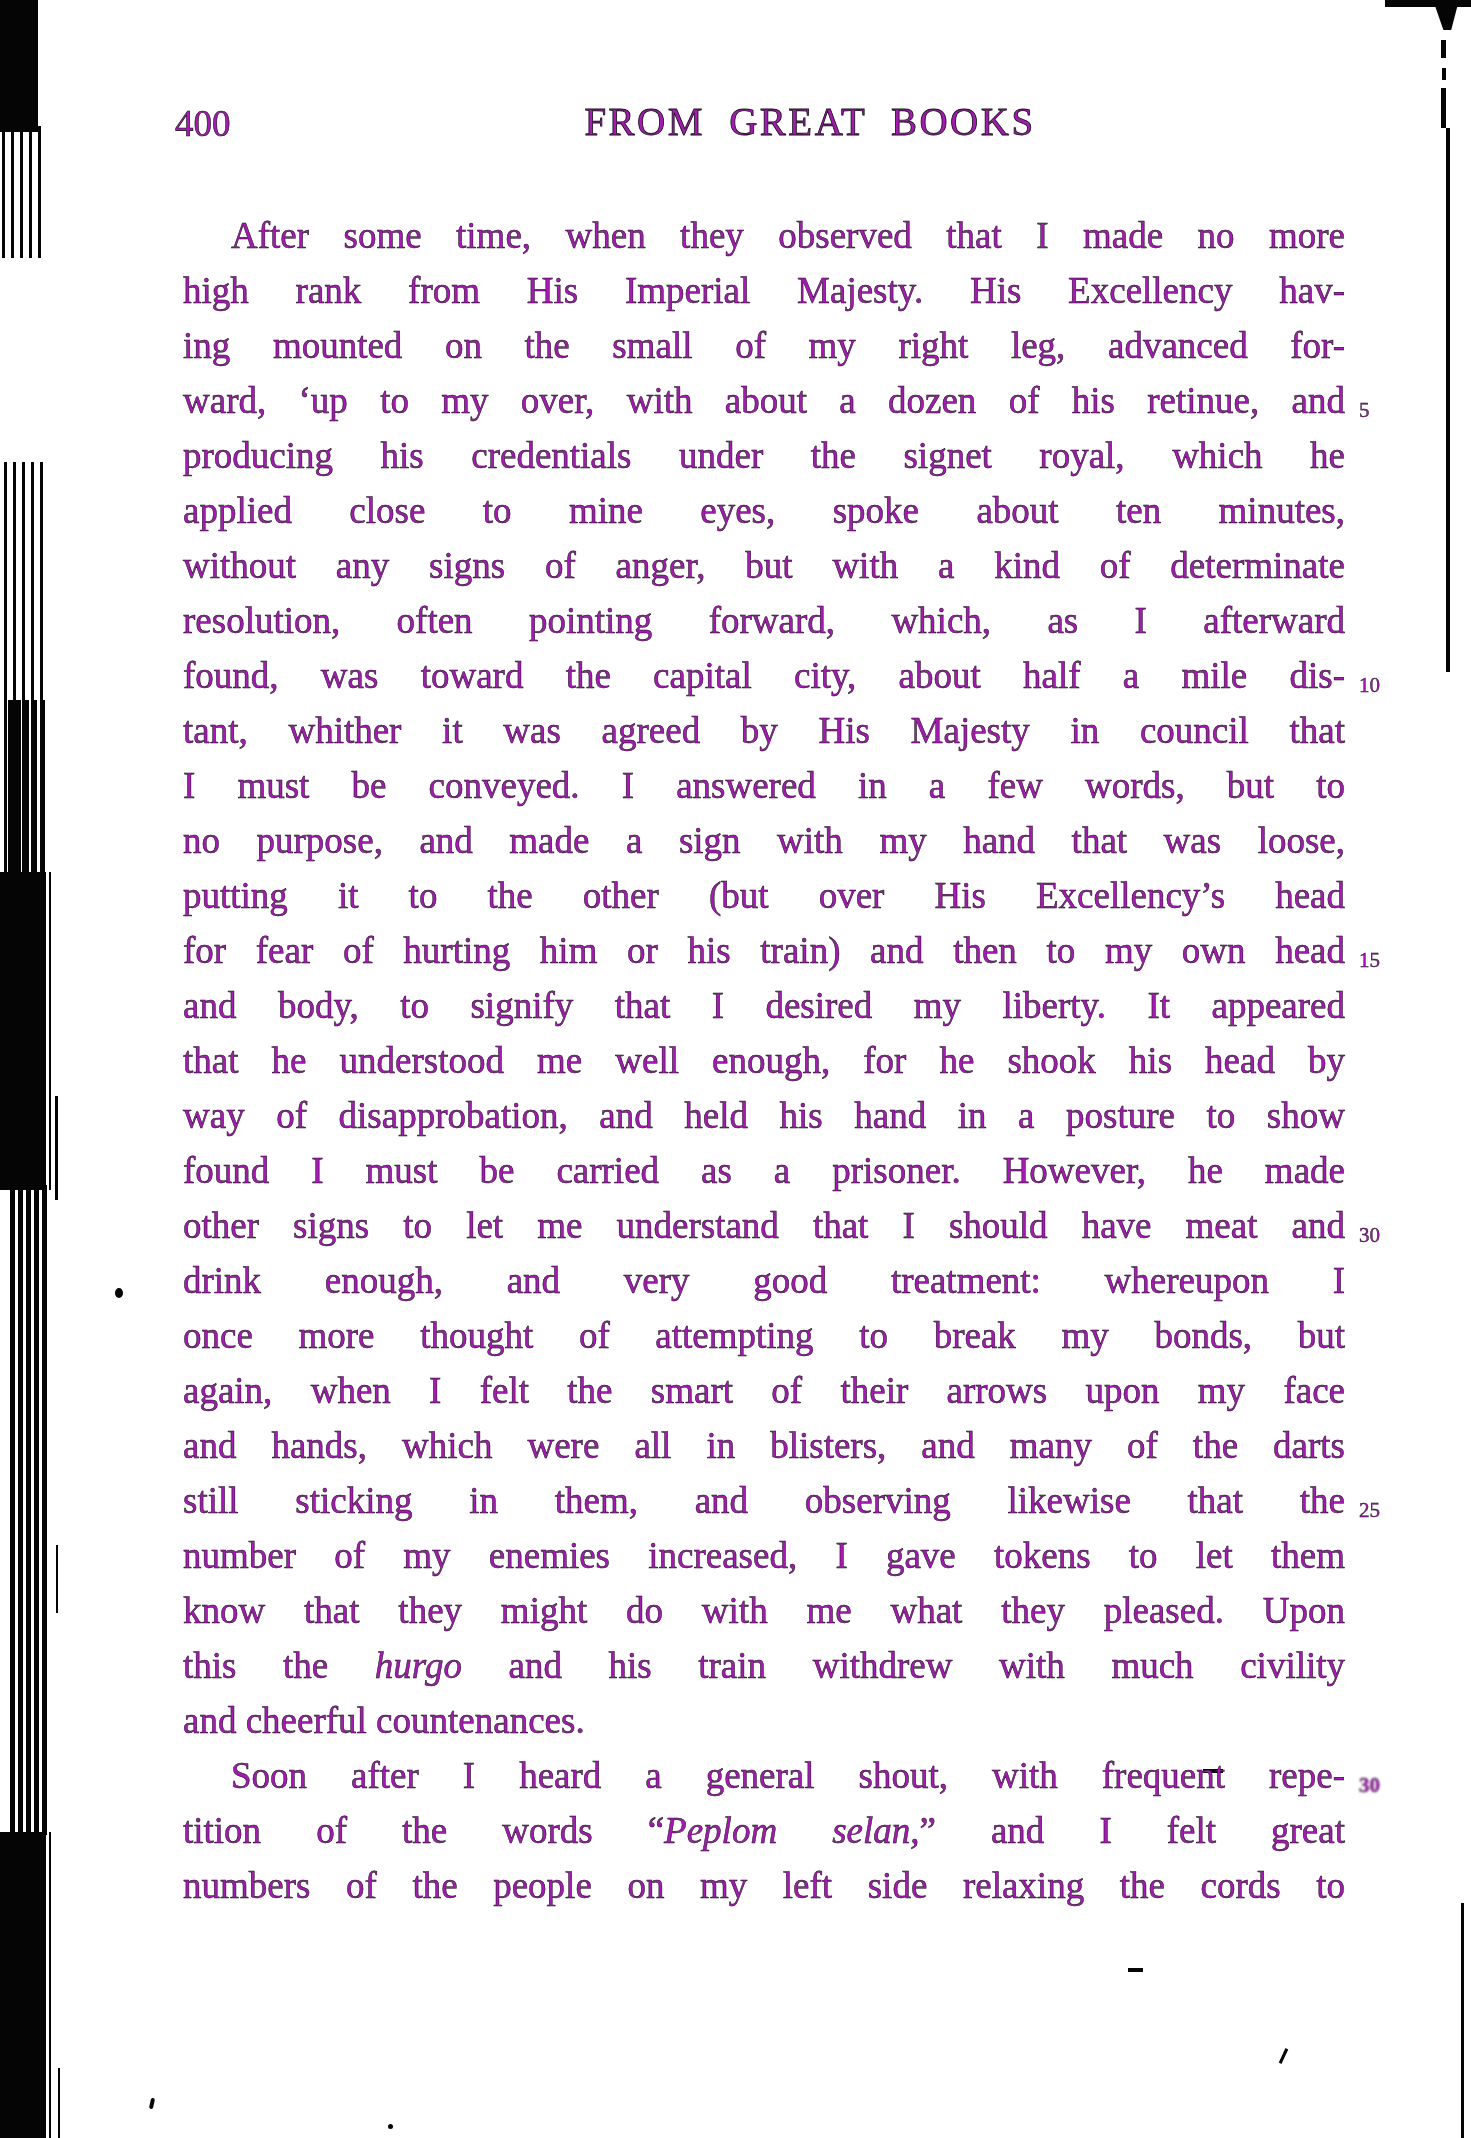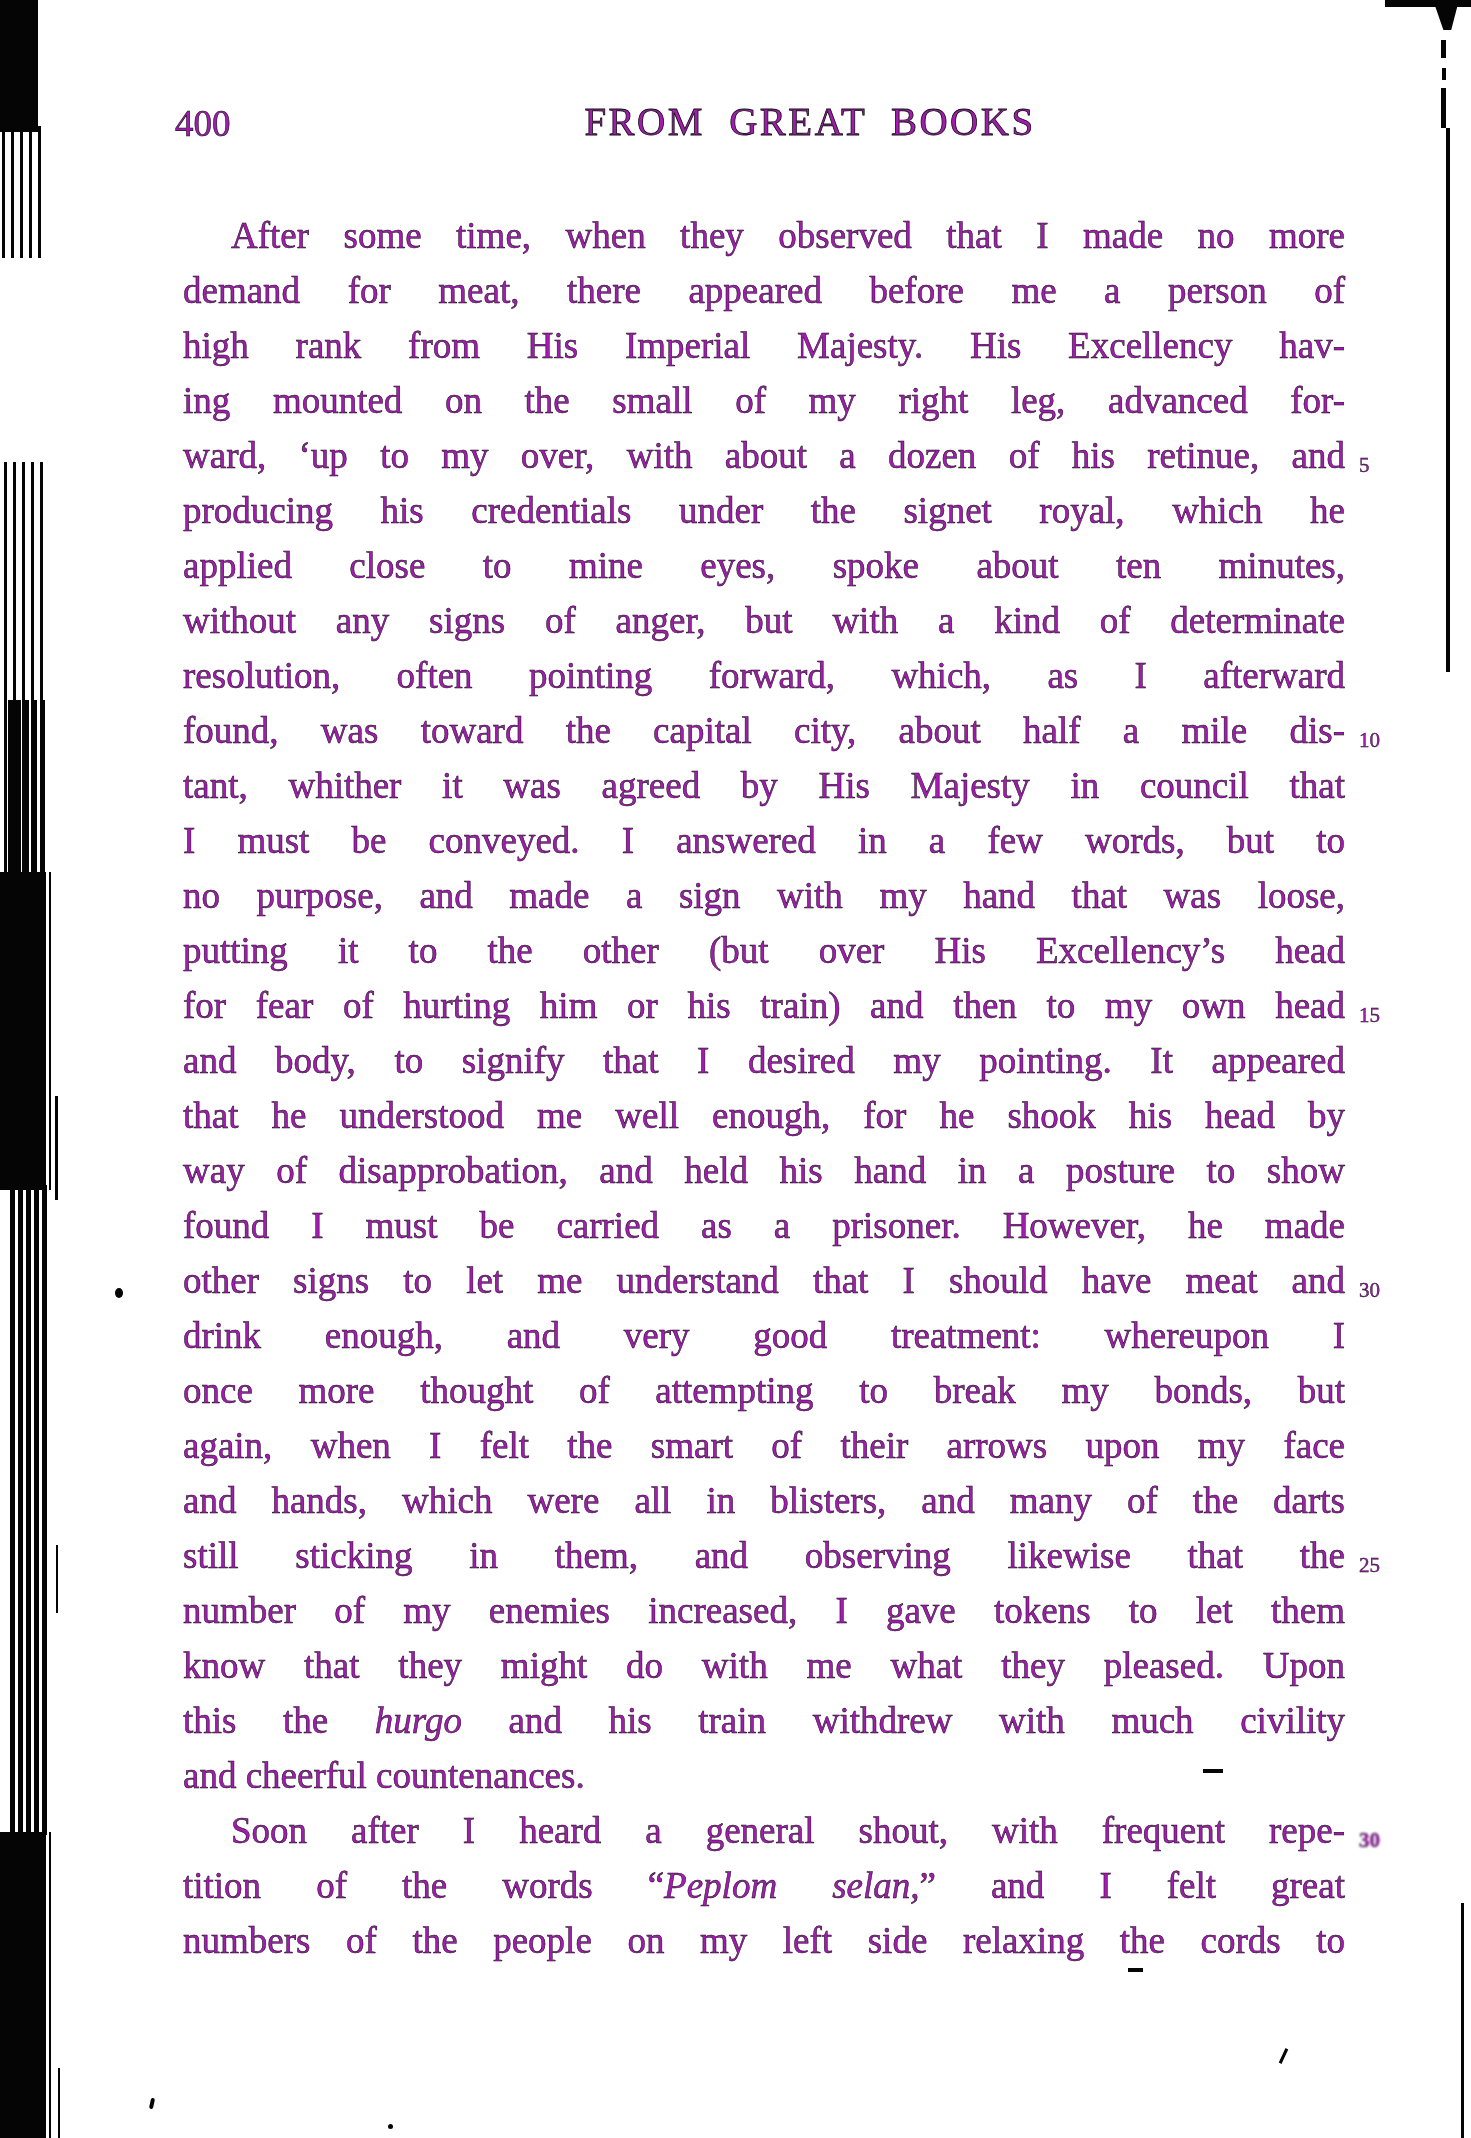--- a/index.html
+++ b/index.html
@@ -85,35 +85,34 @@
   <div class="art speck-comma"></div>
   <div class="art speck-period"></div>
 
   <div class="header">
     <span class="pagenum">400</span>
     <span class="title">FROM GREAT BOOKS</span>
   </div>
 
   <div class="column">
       <div class="line indent"><span>After some time, when they observed that I made no more</span></div>
-      <div class="line"><span>demand for meat, there appeared before me a person of</span></div>
       <div class="line"><span>high rank from His Imperial Majesty. His Excellency hav-</span></div>
       <div class="line"><span>ing mounted on the small of my right leg, advanced for-</span></div>
       <div class="line"><span>ward, ‘up to my over, with about a dozen of his retinue, and</span><span class="mnum">5</span></div>
       <div class="line"><span>producing his credentials under the signet royal, which he</span></div>
       <div class="line"><span>applied close to mine eyes, spoke about ten minutes,</span></div>
       <div class="line"><span>without any signs of anger, but with a kind of determinate</span></div>
       <div class="line"><span>resolution, often pointing forward, which, as I afterward</span></div>
       <div class="line"><span>found, was toward the capital city, about half a mile dis-</span><span class="mnum">10</span></div>
       <div class="line"><span>tant, whither it was agreed by His Majesty in council that</span></div>
       <div class="line"><span>I must be conveyed. I answered in a few words, but to</span></div>
       <div class="line"><span>no purpose, and made a sign with my hand that was loose,</span></div>
       <div class="line"><span>putting it to the other (but over His Excellency’s head</span></div>
       <div class="line"><span>for fear of hurting him or his train) and then to my own head</span><span class="mnum">15</span></div>
-      <div class="line"><span>and body, to signify that I desired my pointing. It appeared</span></div>
+      <div class="line"><span>and body, to signify that I desired my liberty. It appeared</span></div>
       <div class="line"><span>that he understood me well enough, for he shook his head by</span></div>
       <div class="line"><span>way of disapprobation, and held his hand in a posture to show</span></div>
       <div class="line"><span>found I must be carried as a prisoner. However, he made</span></div>
       <div class="line"><span>other signs to let me understand that I should have meat and</span><span class="mnum">30</span></div>
       <div class="line"><span>drink enough, and very good treatment: whereupon I</span></div>
       <div class="line"><span>once more thought of attempting to break my bonds, but</span></div>
       <div class="line"><span>again, when I felt the smart of their arrows upon my face</span></div>
       <div class="line"><span>and hands, which were all in blisters, and many of the darts</span></div>
       <div class="line"><span>still sticking in them, and observing likewise that the</span><span class="mnum">25</span></div>
       <div class="line"><span>number of my enemies increased, I gave tokens to let them</span></div>

